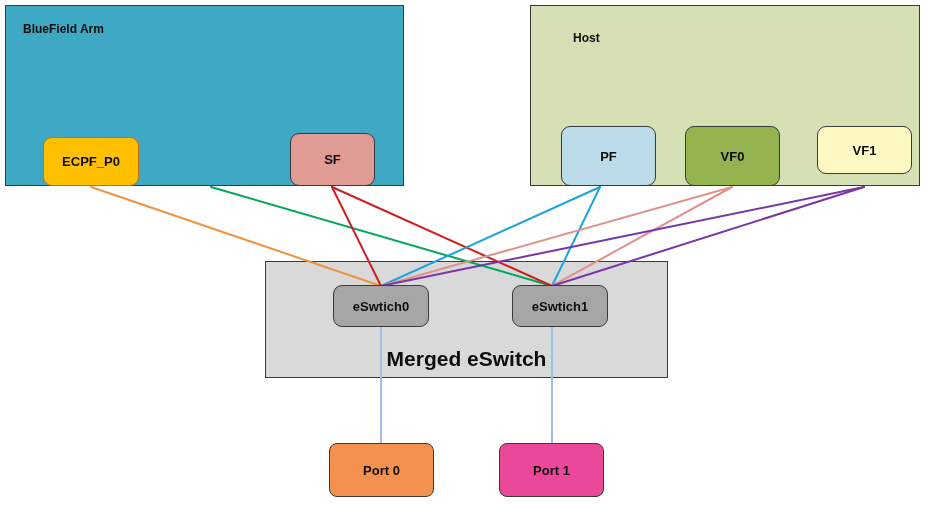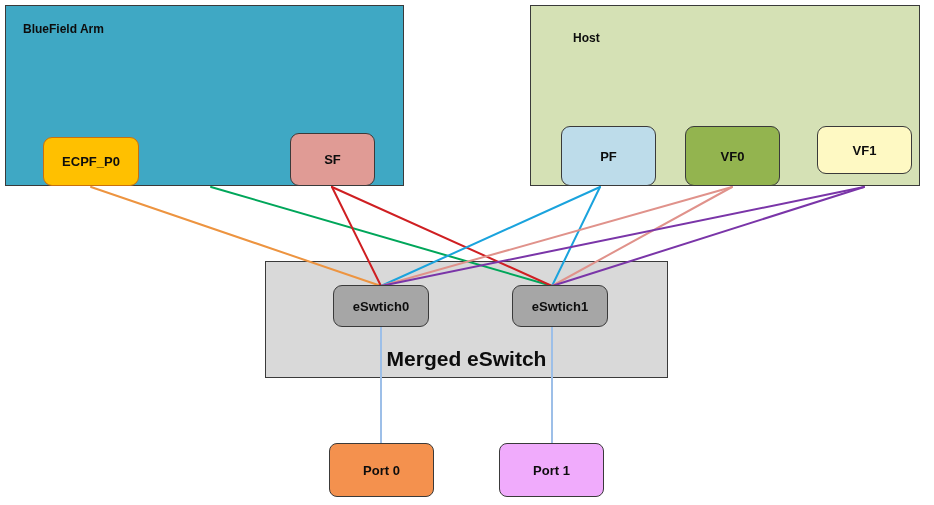--- a/index.html
+++ b/index.html
@@ -126,21 +126,21 @@
     border: 1.8px solid #3a3a3a;
     margin-left: 8px;
   }
   #node-port0 {
     left: 329px; top: 443px; width: 105px; height: 54px;
     background: #f4914e;
     border: 1.6px solid #3a3a3a;
   }
   #node-port1 {
     left: 499px; top: 443px; width: 105px; height: 54px;
-    background: #f0abfc;
+    background: #ec4899;
     border: 1.6px solid #3a3a3a;
   }
   #bluefield-title { left: 23px; top: 22px; }
   #host-title { left: 553px; top: 31px; margin-left: 20px; }
   #merged-title {
     left: 265px;
     top: 347px;
     width: 403px;
     text-align: center;
     font-size: 21px;

